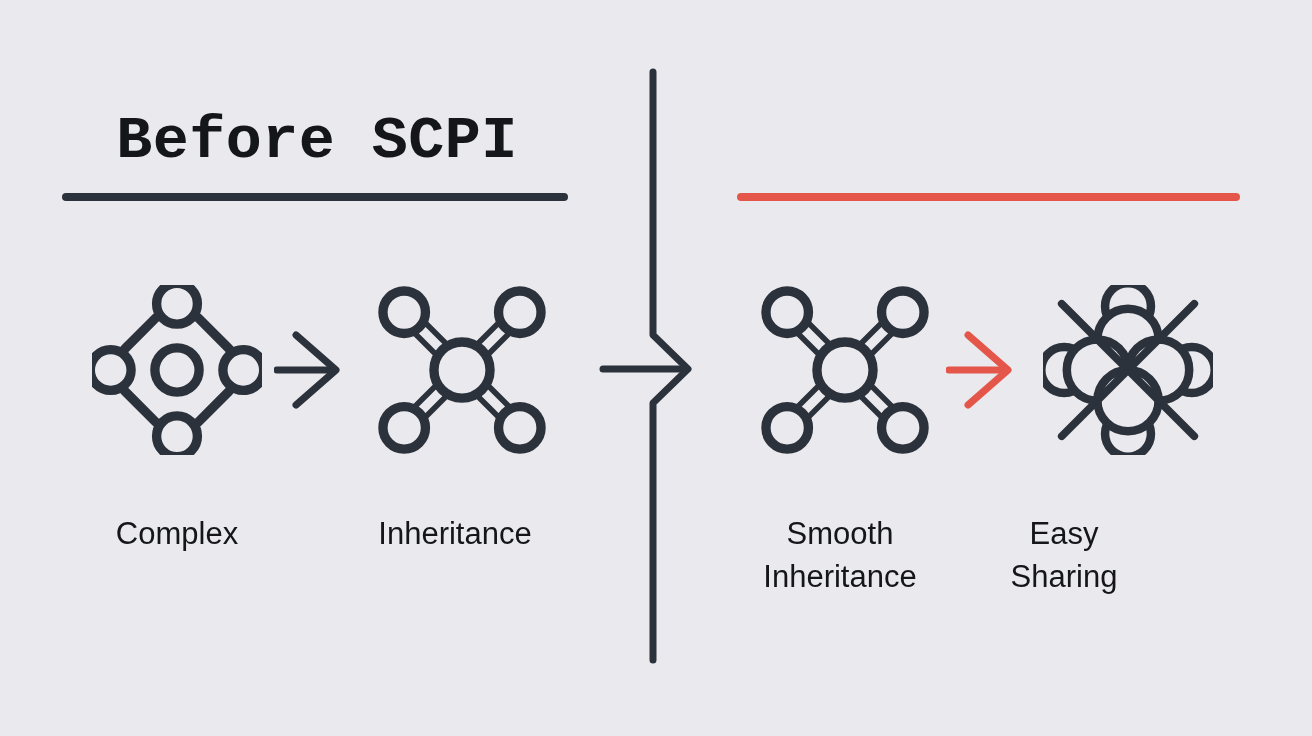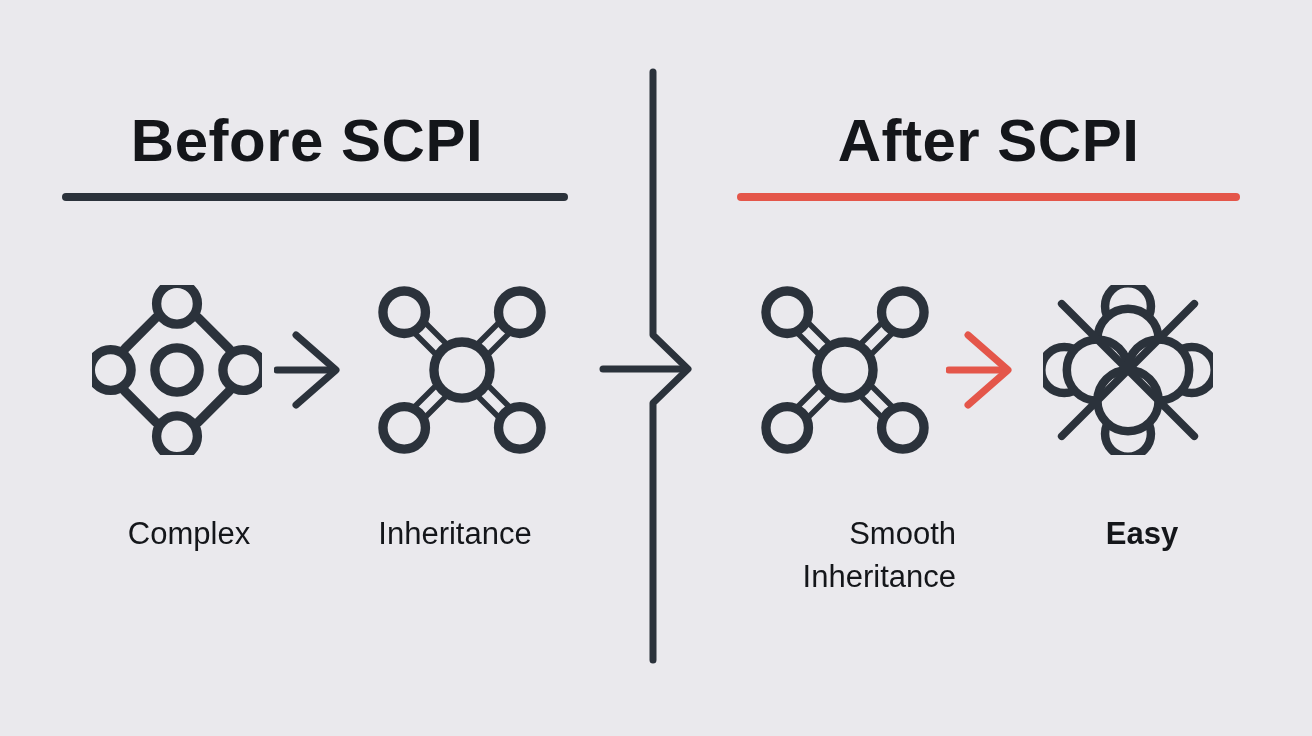--- a/index.html
+++ b/index.html
@@ -22,21 +22,21 @@
   .title{
     position:absolute;
     margin:0;
     height:70px;line-height:70px;
     font-size:60px;font-weight:600;
     letter-spacing:0.5px;
     color:var(--color-text);
     text-align:center;
     white-space:nowrap;
   }
-  .title-before{left:54px;top:106px;width:506px;}
+  .title-before{left:64px;top:106px;width:506px;font-family:Liberation Mono, monospace;}
   .title-after{left:737px;top:106px;width:503px;}
   .underline{
     position:absolute;
     top:193px;height:8px;border-radius:4px;
   }
   .underline-before{left:62px;width:506px;background:var(--color-ink);}
   .underline-after{left:737px;width:503px;background:var(--color-accent);}
   .icon{
     position:absolute;top:285px;width:170px;height:170px;
     color:var(--color-ink);
@@ -68,34 +68,33 @@
     fill:none;stroke:currentColor;stroke-width:7;
     stroke-linecap:round;stroke-linejoin:round;
   }
   .caption{
     position:absolute;top:512px;
     font-size:31px;line-height:43px;font-weight:500;
     color:var(--color-text);
     text-align:center;
   }
   .caption span{display:block;}
-  .caption-1{left:69px;width:240px;}
+  .caption-1{left:57px;width:240px;}
   .caption-2{left:315px;width:280px;}
-  .caption-3{left:676px;width:280px;text-align:right;}
-  .caption-4{left:1022px;width:240px;font-weight:bold;}
+  .caption-3{left:700px;width:280px;}
+  .caption-4{left:944px;width:240px;}
 </style>
 </head>
 <body>
 
 <div class="canvas">
 
   <h1 class="title title-before">Before SCPI</h1>
   <div class="underline underline-before"></div>
 
-  <h1 class="title title-after">After SCPI</h1>
   <div class="underline underline-after"></div>
 
   <svg class="divider" viewBox="0 0 100 600" aria-hidden="true">
     <path d="M58 7 L58 270 L93 304 L58 338 L58 595"></path>
     <line x1="8" y1="304" x2="90" y2="304"></line>
   </svg>
 
   <svg class="icon icon-1" viewBox="0 0 200 200" aria-hidden="true">
     <rect class="outline" x="39" y="39" width="122" height="122" rx="36" transform="rotate(45 100 100)"></rect>
     <circle class="node" cx="100" cy="22" r="24"></circle>
@@ -169,15 +168,16 @@
   </div>
   <div class="caption caption-2">
     <span>Inheritance</span>
   </div>
   <div class="caption caption-3">
     <span>Smooth</span>
     <span>Inheritance</span>
   </div>
   <div class="caption caption-4">
     <span>Easy</span>
+    <span>Sharing</span>
   </div>
 
 </div>
 
 </body></html>

